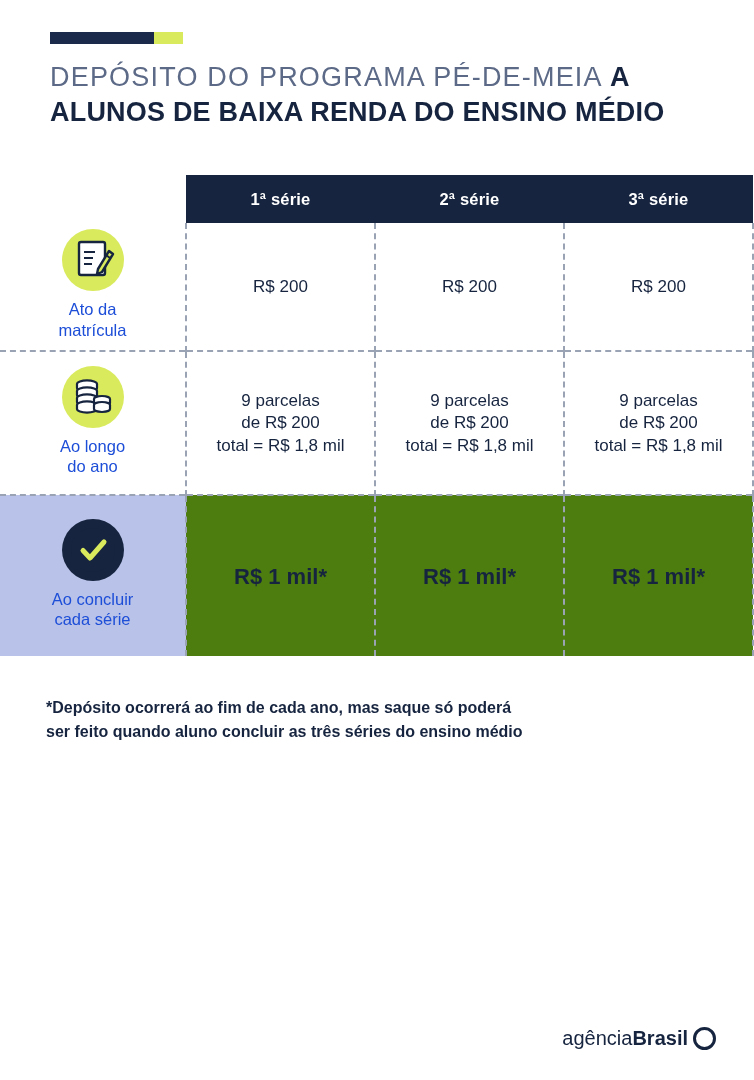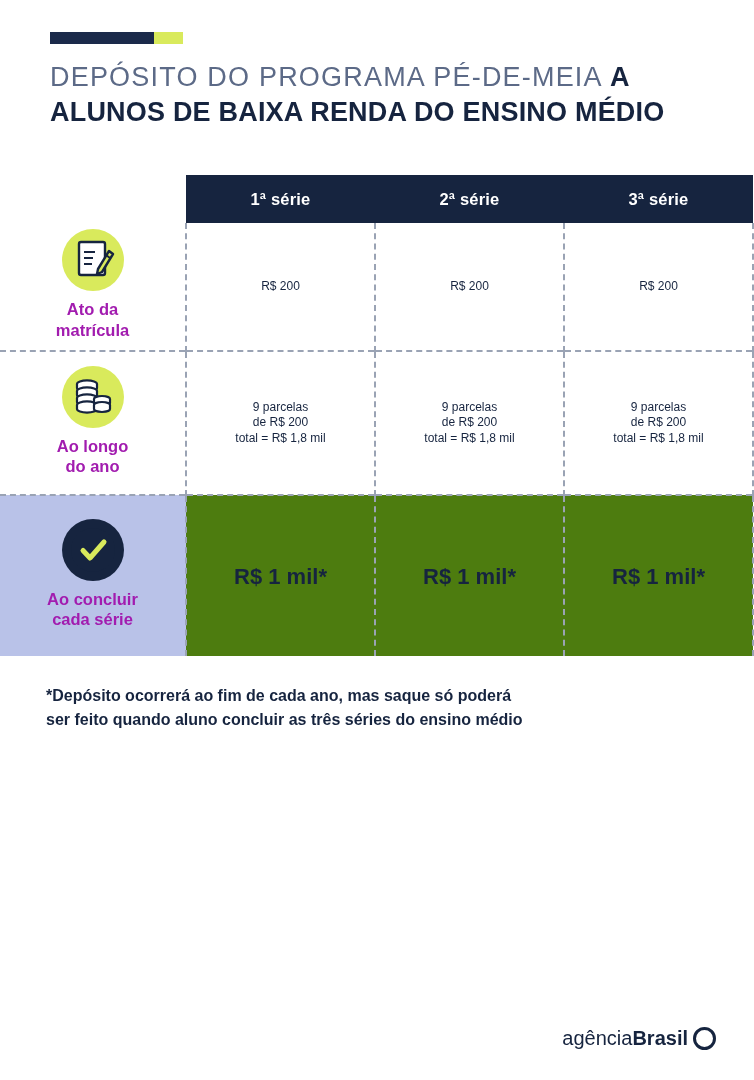--- a/index.html
+++ b/index.html
@@ -73,29 +73,29 @@
     height: 46px;
     vertical-align: middle;
     text-align: center;
     letter-spacing: 0.2px;
   }
 
   td.rowlabel {
     text-align: center;
     vertical-align: middle;
     font-size: 16.5px;
-    font-weight: 700;
+    font-weight: 400;
     line-height: 1.25;
-    color: #a21caf;
+    color: #1d4ed8;
     padding: 6px 10px 10px 10px;
   }
   td.cell {
     text-align: center;
     vertical-align: middle;
-    font-size: 12px;
+    font-size: 17px;
     line-height: 1.32;
     color: #16243f;
     border-left: 2px dashed #9aa3b4;
     border-right: 2px dashed #9aa3b4;
     padding: 10px 6px;
   }
   tr.r-mat td.cell { height: 96px; }
   tr.r-ano td.cell { height: 122px; }
   tr.r-serie td.cell { height: 140px; font-size: 22px; font-weight: 700; }
   tr.r-enem td.cell { height: 150px; }
@@ -126,21 +126,21 @@
     background: #d9ea5c;
     margin: 0 auto 8px auto;
     position: relative;
     display: block;
   }
   .icon-badge.dark { background: #16243f; }
   .icon-badge svg { position: absolute; left: 0; top: 0; }
 
   
   .footnote {
-    margin: 28px 0 0 46px;
+    margin: 40px 0 0 46px;
     font-size: 16px;
     font-weight: 700;
     line-height: 1.5;
     color: #16243f;
     max-width: 610px;
   }
 
   
   .logo {
     position: absolute;

